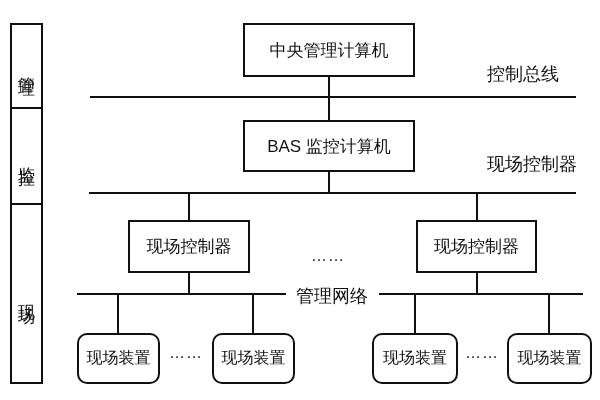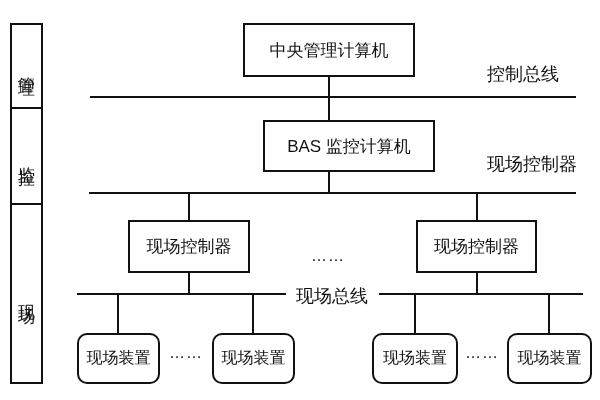--- a/index.html
+++ b/index.html
@@ -46,36 +46,36 @@
     <div class="side-sec s2">监控</div>
     <div class="side-sec s3">现场</div>
   </div>
 
   <div class="node" style="left:243px;top:23px;width:172px;height:54px;">中央管理计算机</div>
   <div class="vline" style="left:328px;top:77px;height:20px;"></div>
   <div class="hline" style="left:90px;top:96px;width:486px;"></div>
   <div class="bus-label" style="left:487px;top:62px;">控制总线</div>
 
   <div class="vline" style="left:328px;top:98px;height:22px;"></div>
-  <div class="node" style="left:243px;top:120px;width:172px;height:52px;margin-left:20px;">BAS 监控计算机</div>
+  <div class="node" style="left:243px;top:120px;width:172px;height:52px;">BAS 监控计算机</div>
   <div class="vline" style="left:328px;top:172px;height:21px;"></div>
   <div class="hline" style="left:89px;top:192px;width:487px;"></div>
   <div class="bus-label" style="left:487px;top:152px;">现场控制器</div>
 
   <div class="vline" style="left:188px;top:194px;height:26px;"></div>
   <div class="vline" style="left:476px;top:194px;height:26px;"></div>
   <div class="node" style="left:128px;top:220px;width:122px;height:53px;">现场控制器</div>
   <div class="node" style="left:416px;top:220px;width:121px;height:53px;">现场控制器</div>
   <div class="dots" style="left:298px;top:247px;width:60px;">……</div>
 
   <div class="vline" style="left:188px;top:273px;height:21px;"></div>
   <div class="vline" style="left:476px;top:273px;height:21px;"></div>
   <div class="hline" style="left:77px;top:293px;width:209px;"></div>
   <div class="hline" style="left:379px;top:293px;width:204px;"></div>
-  <div class="bus-label" style="left:296px;top:284px;">现场总线</div>
+  <div class="bus-label" style="left:296px;top:284px;">管理网络</div>
 
   <div class="vline" style="left:117px;top:295px;height:38px;"></div>
   <div class="vline" style="left:252px;top:295px;height:38px;"></div>
   <div class="vline" style="left:414px;top:295px;height:38px;"></div>
   <div class="vline" style="left:548px;top:295px;height:38px;"></div>
 
   <div class="node small" style="left:77px;top:333px;width:83px;height:51px;">现场装置</div>
   <div class="node small" style="left:212px;top:333px;width:83px;height:51px;">现场装置</div>
   <div class="node small" style="left:372px;top:333px;width:86px;height:51px;">现场装置</div>
   <div class="node small" style="left:507px;top:333px;width:85px;height:51px;">现场装置</div>

